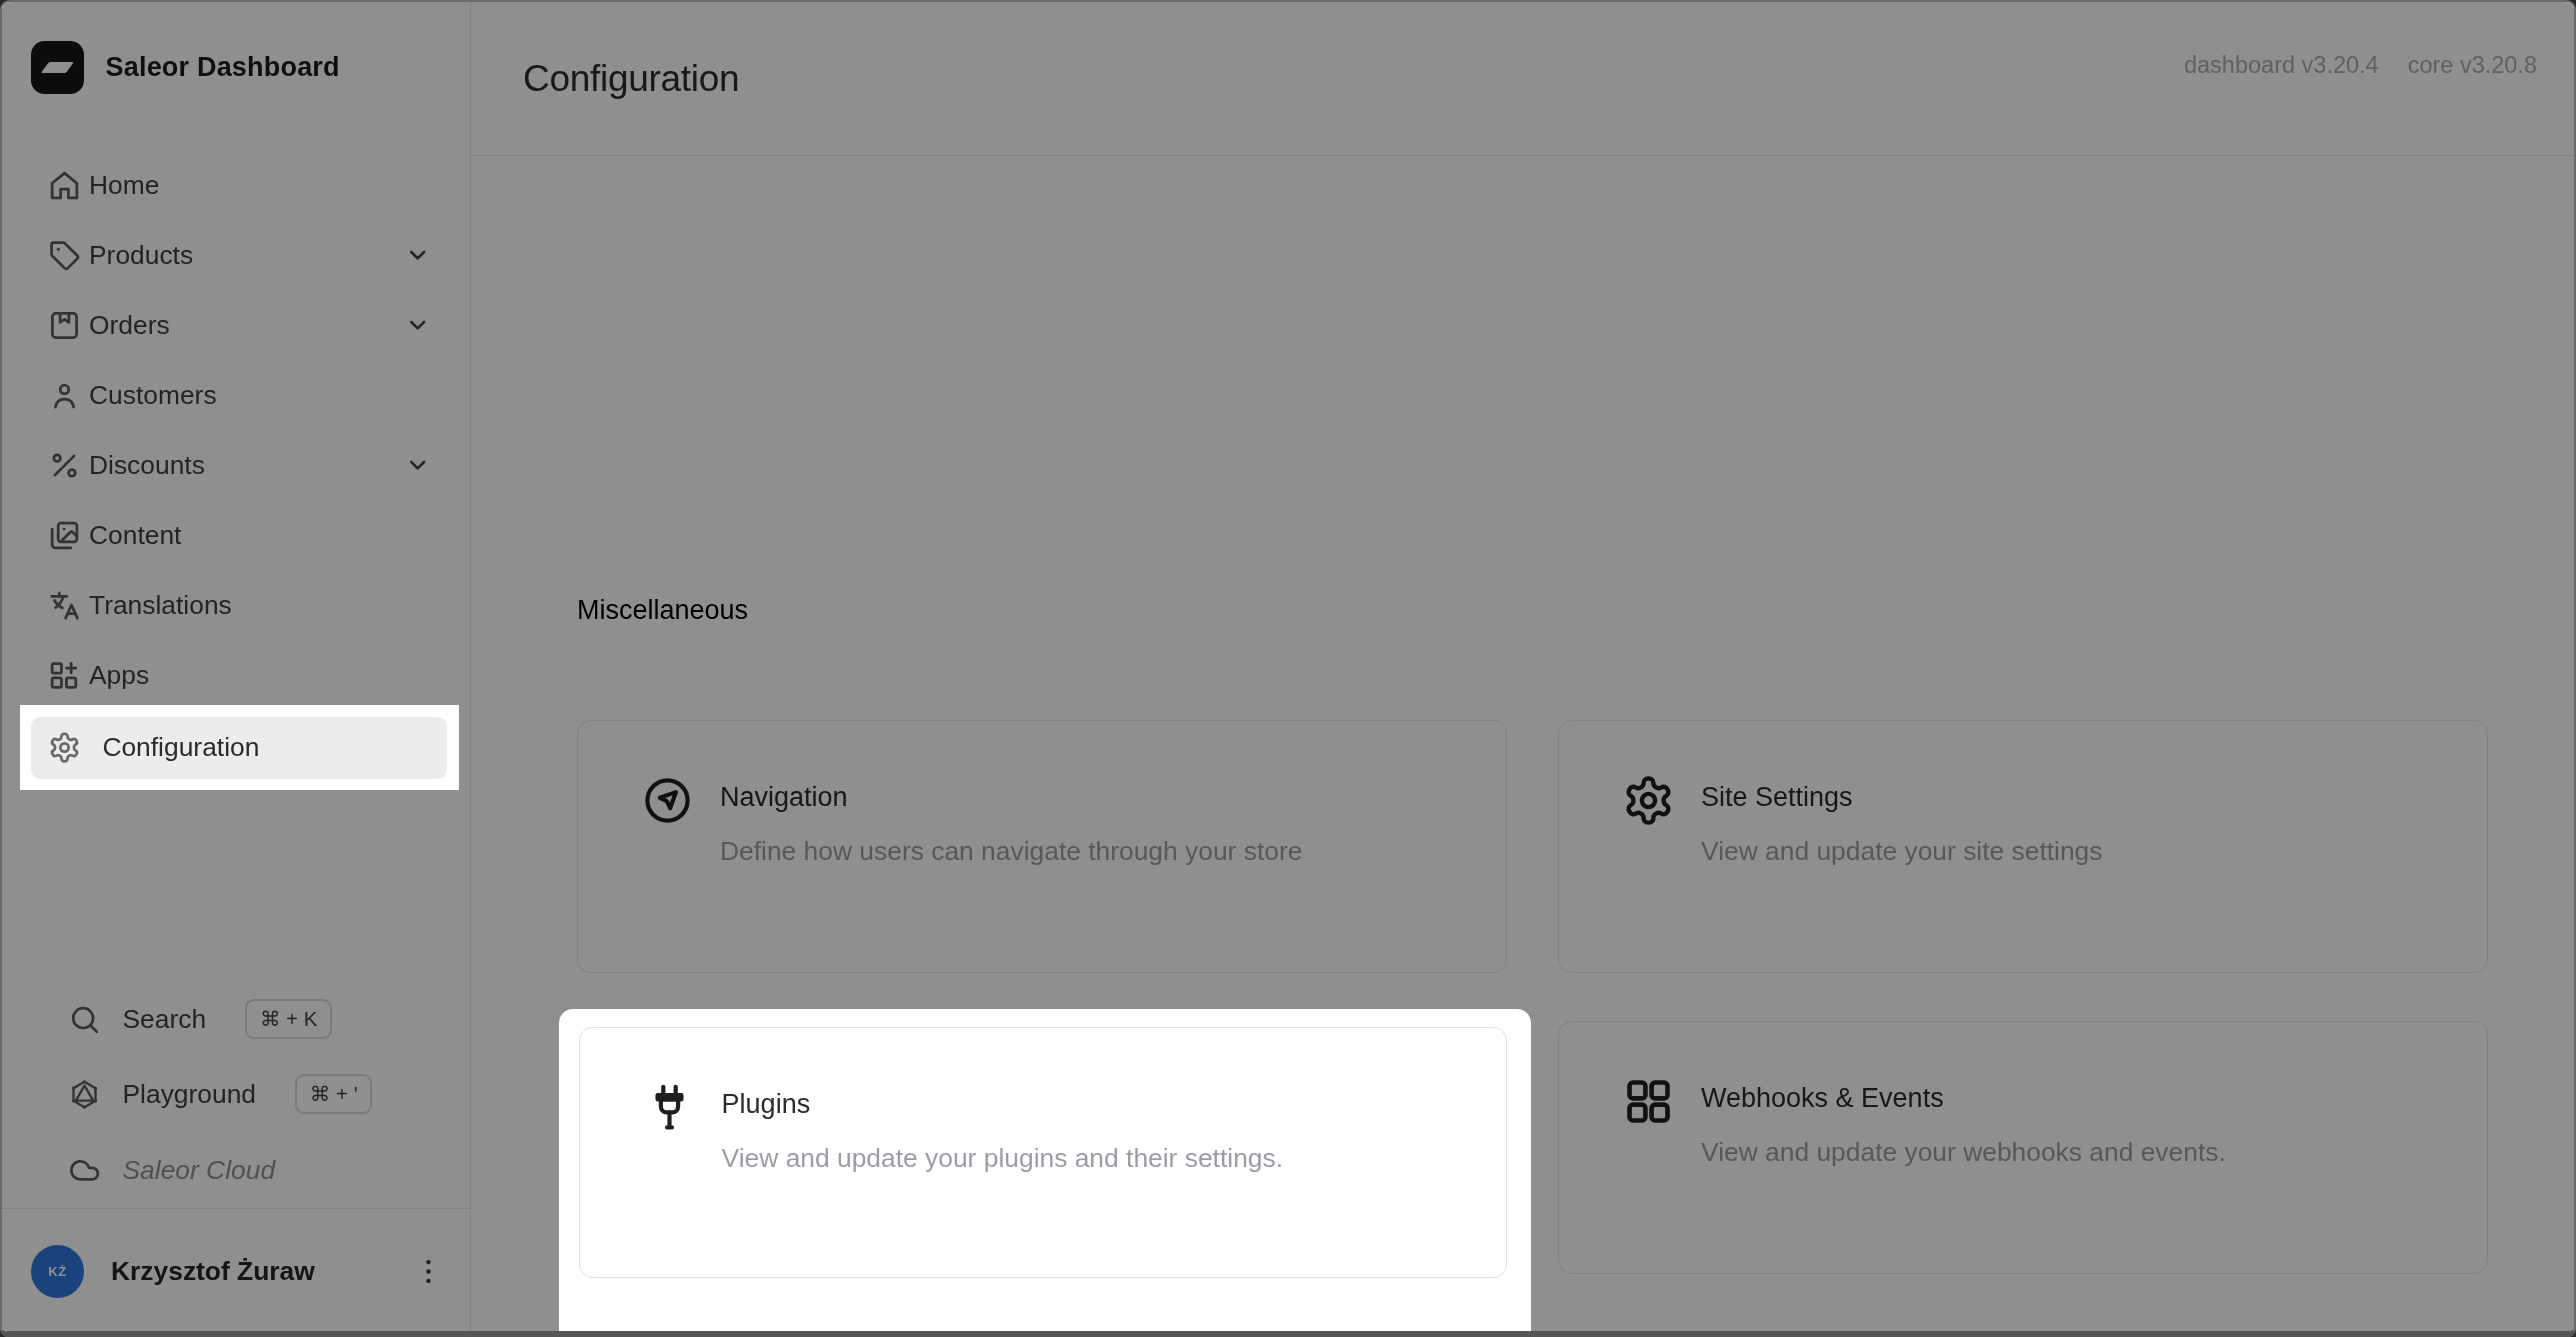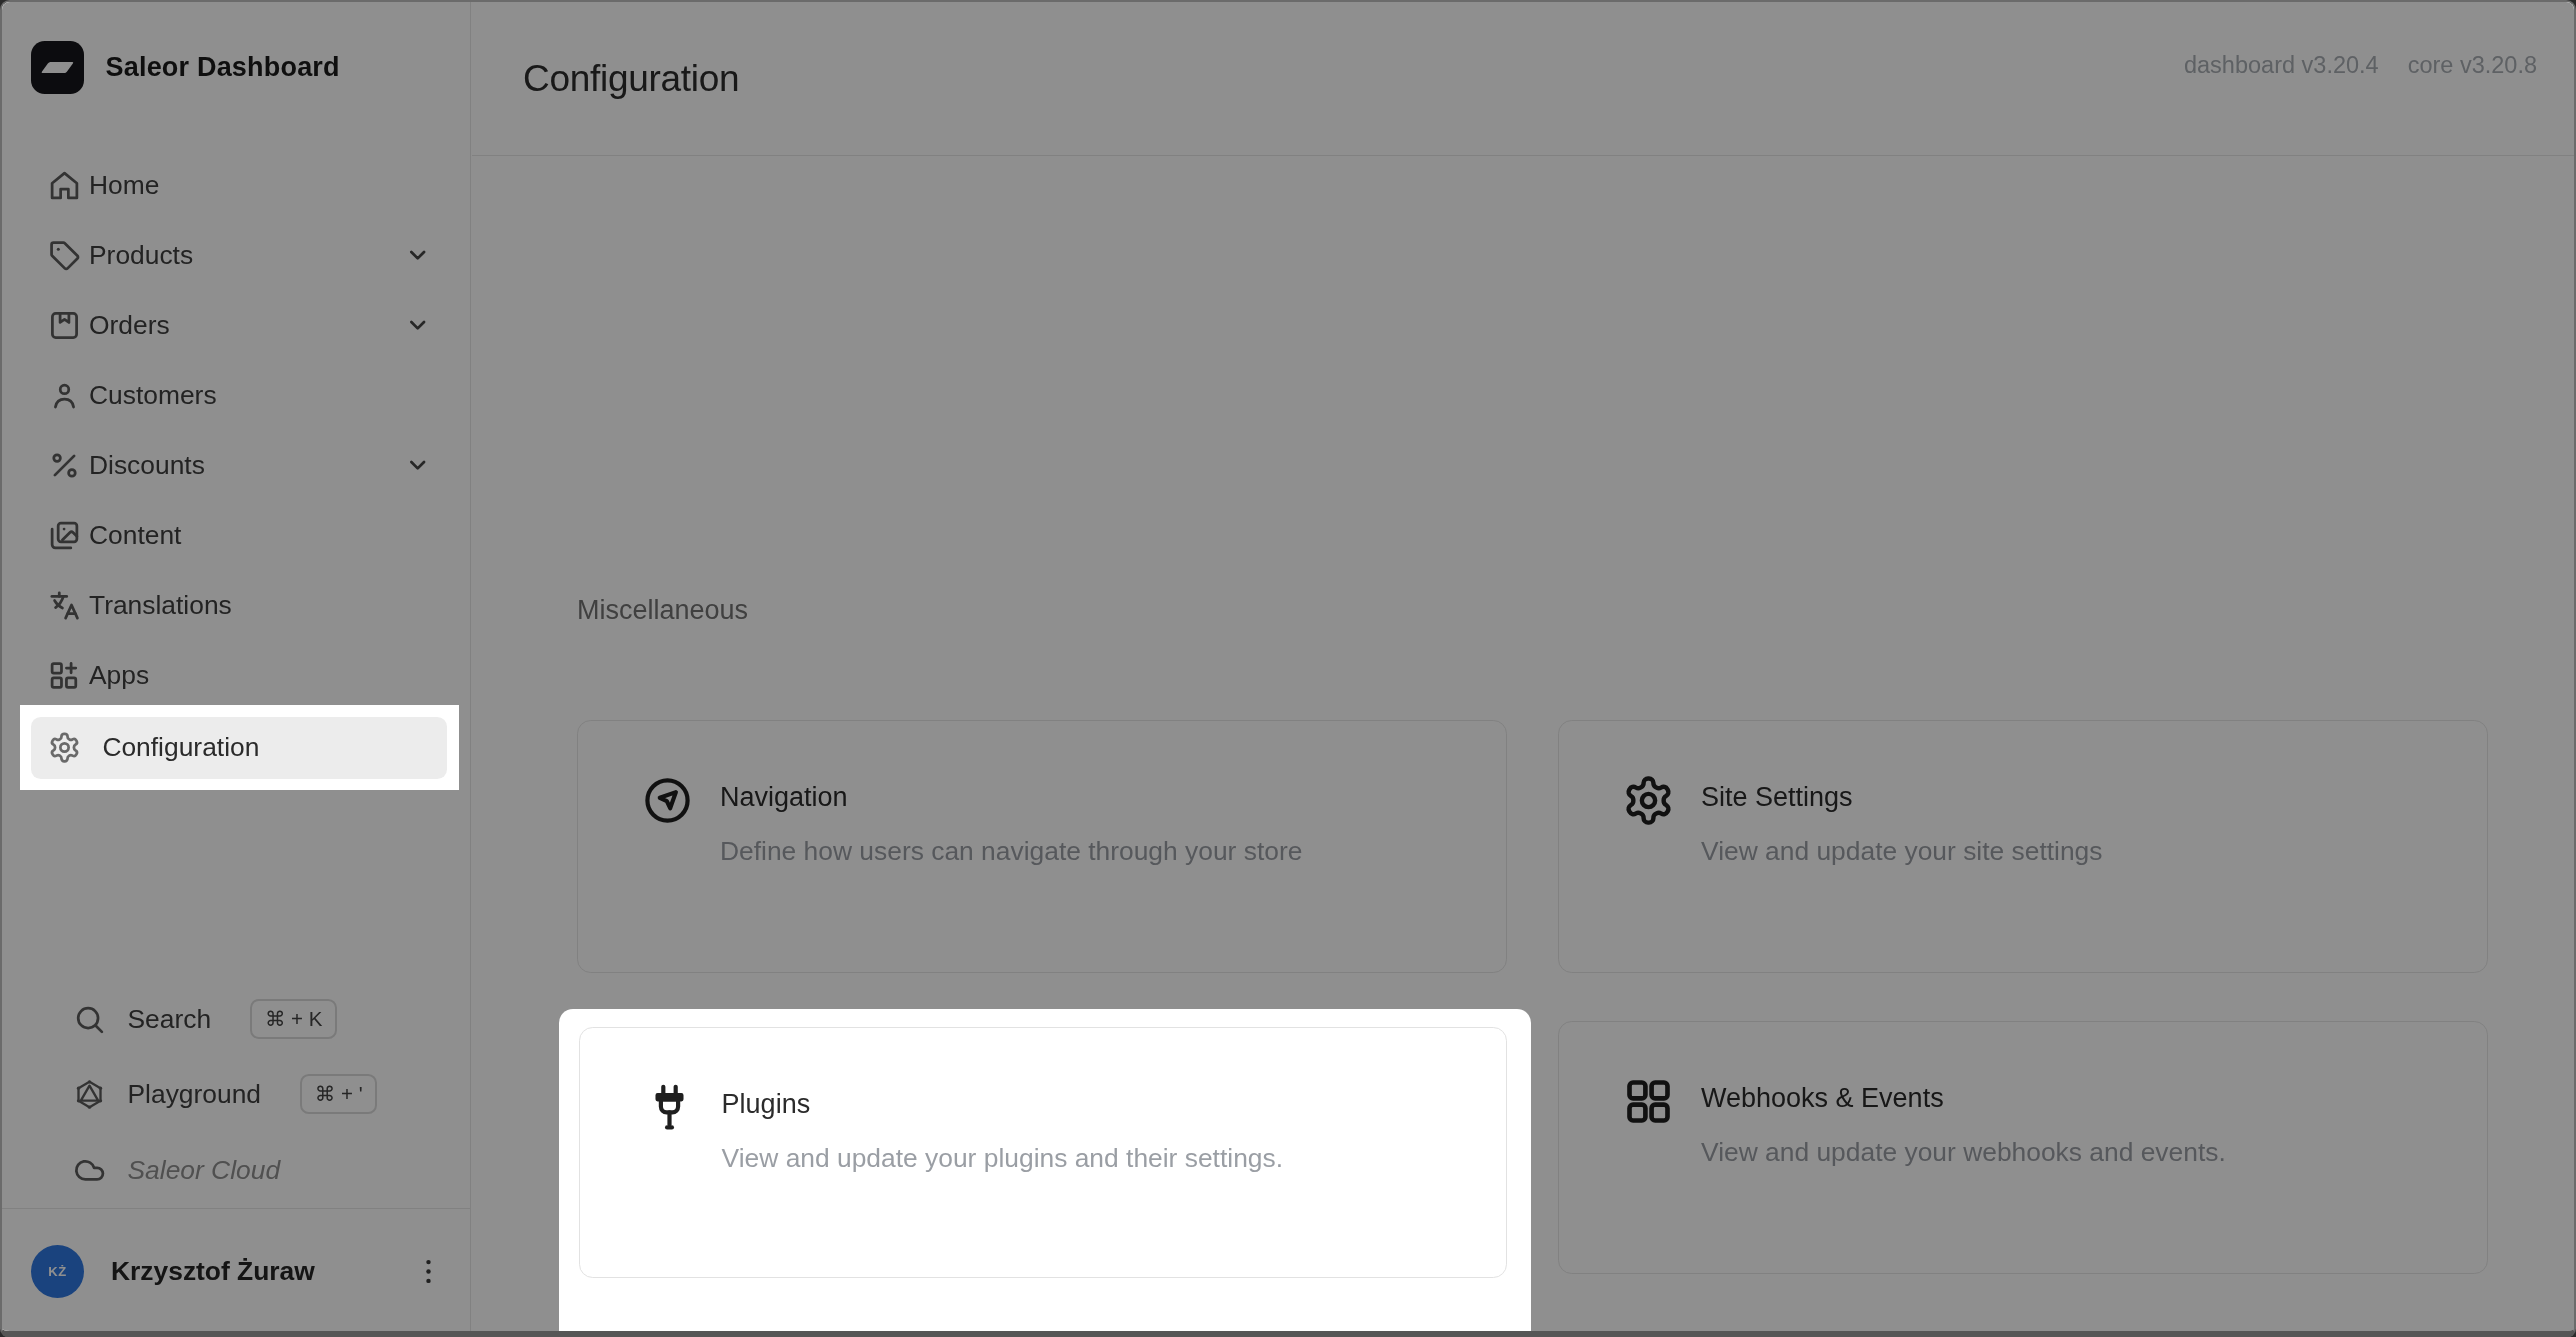--- a/index.html
+++ b/index.html
@@ -52,21 +52,21 @@
   .config-spotlight { left:17.6px; top:703px; width:439px; height:85px; }
   .config-item {
     position:absolute; left:11.7px; top:11.7px; width:416px; height:62px;
     background:#ececec; border-radius:9.8px;
     display:flex; align-items:center; padding-left:16.6px; gap:21.5px; cursor:pointer;
   }
   .config-item .nav-icon { color:#6a6a6a; }
   .config-item .nav-label { color:#2b2b2b; }
 
   
-  .tool-item { position:absolute; left:0; width:100%; height:70px; display:flex; align-items:center; padding-left:46px; gap:21.5px; cursor:pointer;margin-left:25px; }
+  .tool-item { position:absolute; left:0; width:100%; height:70px; display:flex; align-items:center; padding-left:66px; gap:21.5px; cursor:pointer; }
   .tool-search { top:982px; }
   .tool-playground { top:1057px; }
   .tool-cloud { top:1133px; }
   .kbd-badge {
     margin-left:17.6px; border:2px solid #dadada; border-radius:8.8px;
     padding:4.9px 12.7px; font-size:20.5px; color:#454545; line-height:1.3; background:#ffffff;
   }
   .cloud-label { font-size:26.4px; font-style:italic; color:#8f8f8f; font-weight:400; }
 
   .sidebar-divider { position:absolute; left:0; top:1206px; width:100%; height:1px; background:#e6e6e6; }
@@ -93,21 +93,21 @@
   .card {
     position:absolute; width:930px; height:253px;
     background:#ffffff; border:1px solid #e6e6e6; border-radius:13.7px; cursor:pointer;
   }
   .card-icon { position:absolute; left:63px; top:53px; width:53px; height:53px; color:#1f1f1f; display:flex; }
   .card-icon svg { width:53px; height:53px; }
   .card-title { position:absolute; left:142px; top:61px; font-size:27px; font-weight:500; color:#2b2b2b; }
   .card-desc { position:absolute; left:142px; top:115px; font-size:26.4px; font-weight:400; color:#9a9ea4; }
 
   #card-page-types { left:575px; top:235px; height:251px; }
-  .misc-label { position:absolute; left:575px; top:593px; font-size:27px; color:#737373; }
+  .misc-label { position:absolute; left:575px; top:593px; font-size:27px; color:#000000; }
   #card-navigation { left:575px; top:718px; }
   #card-site-settings { left:1556px; top:718px; }
   #card-webhooks { left:1556px; top:1019px; }
 
   .plugins-spotlight { left:557px; top:1007px; width:972px; height:372px; border-radius:14px; }
   #card-plugins { left:19.6px; top:17.6px; width:928px; height:251px; border-color:#e2e2e2; }
 
   .hidden-defs { position:absolute; width:0; height:0; overflow:hidden; }
 </style>
 </head>

